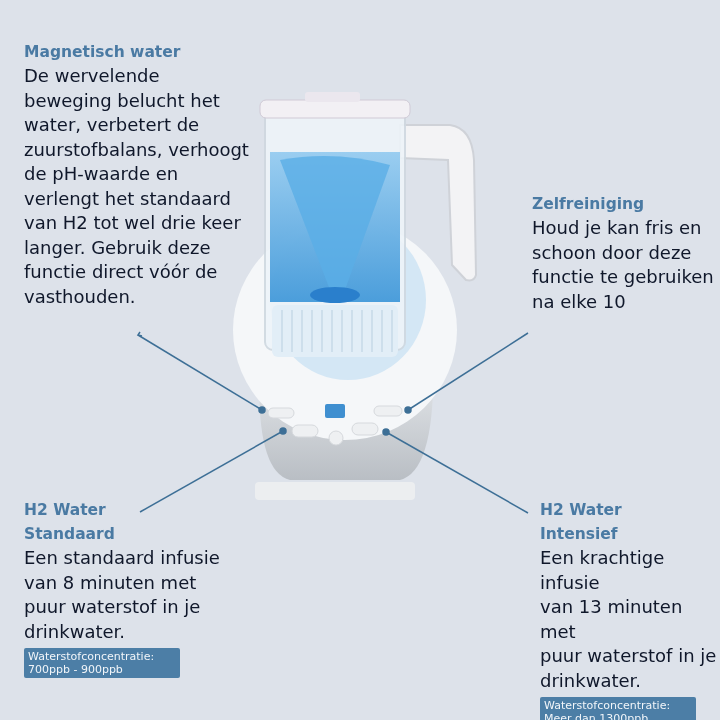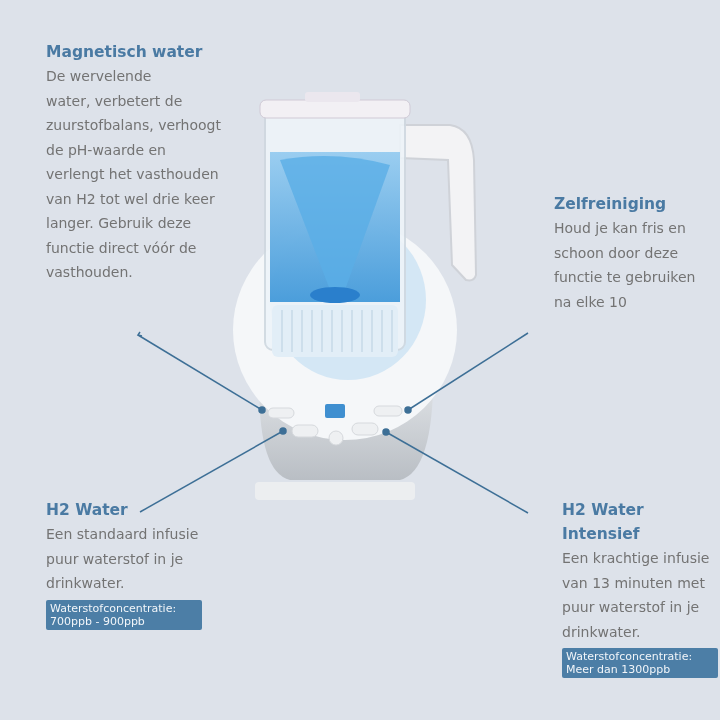--- a/index.html
+++ b/index.html
@@ -1,56 +1,59 @@
 <!DOCTYPE html>
 <html><head>
 <meta charset="utf-8">
 <style>
   * { box-sizing: border-box; margin: 0; padding: 0; }
   body { width: 720px; height: 720px; background: #dde2ea; font-family: "DejaVu Sans", sans-serif; position: relative; overflow: hidden; }
   .title { color: #4a7aa3; font-weight: bold; font-size: 15.5px; line-height: 24px; }
-  .body-text { color: #737373; font-size: 14px; line-height: 24.5px; }
-  .block { position: absolute; margin-left: 22px; }
+  .body-text { color: #0f172a; font-size: 18px; line-height: 24.5px; }
+  .block { position: absolute; }
   .badge { background: #4c7ea6; color: #f1f5f9; font-size: 11px; line-height: 13px; padding: 2px 4px; border-radius: 2px; margin-top: 4px; display: inline-block; width: 156px; }
   svg { display: block; }
 </style>
 </head>
 <body>
 
 <div class="block" style="left:24px; top:40px; width:230px;">
   <div class="title">Magnetisch water</div>
   <div class="body-text">
     <div>De wervelende</div>
+    <div>beweging belucht het</div>
     <div>water, verbetert de</div>
     <div>zuurstofbalans, verhoogt</div>
     <div>de pH-waarde en</div>
-    <div>verlengt het vasthouden</div>
+    <div>verlengt het standaard</div>
     <div>van H2 tot wel drie keer</div>
     <div>langer. Gebruik deze</div>
     <div>functie direct vóór de</div>
     <div>vasthouden.</div>
   </div>
 </div>
 
 <div class="block" style="left:532px; top:192px; width:185px;">
   <div class="title">Zelfreiniging</div>
   <div class="body-text">
     <div>Houd je kan fris en</div>
     <div>schoon door deze</div>
     <div>functie te gebruiken</div>
     <div>na elke 10</div>
   </div>
 </div>
 
 <div class="block" style="left:24px; top:498px; width:200px;">
   <div class="title">
     <div>H2 Water</div>
+    <div>Standaard</div>
   </div>
   <div class="body-text">
     <div>Een standaard infusie</div>
+    <div>van 8 minuten met</div>
     <div>puur waterstof in je</div>
     <div>drinkwater.</div>
   </div>
   <div class="badge">
     <div>Waterstofconcentratie:</div>
     <div>700ppb - 900ppb</div>
   </div>
 </div>
 
 <div class="block" style="left:540px; top:498px; width:178px;">

